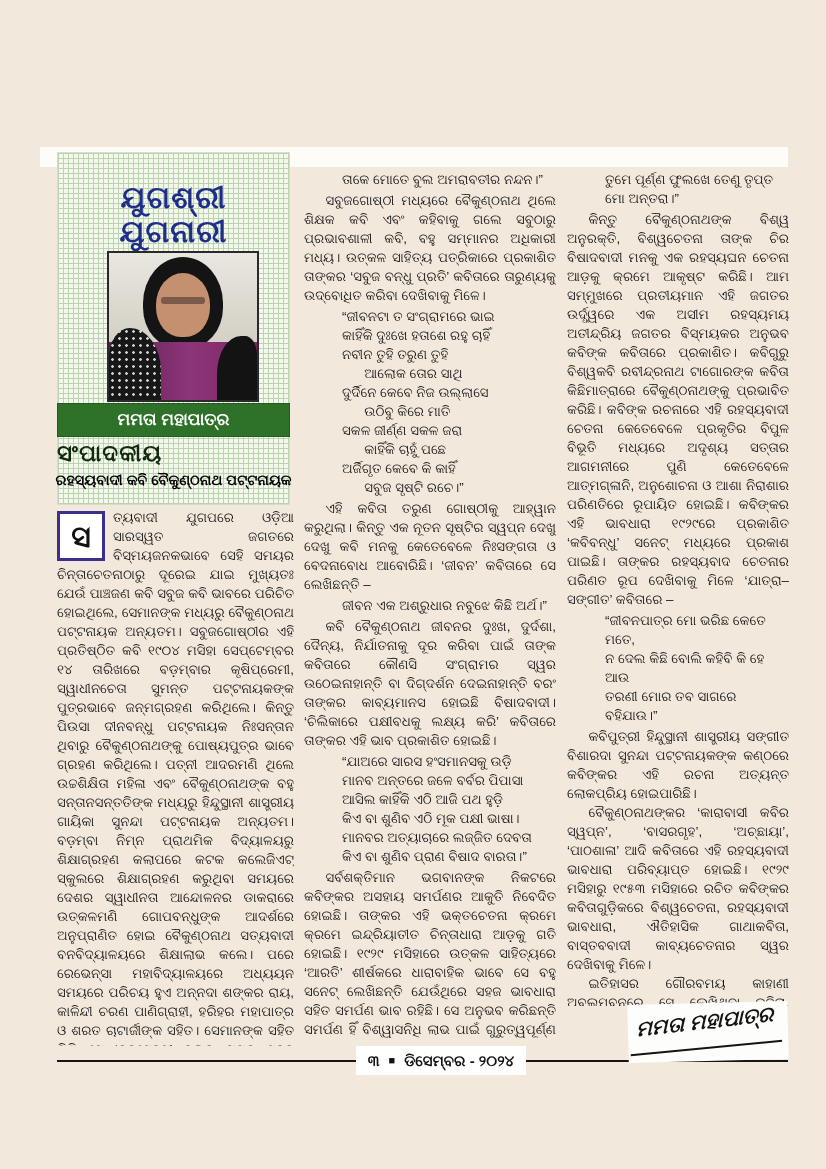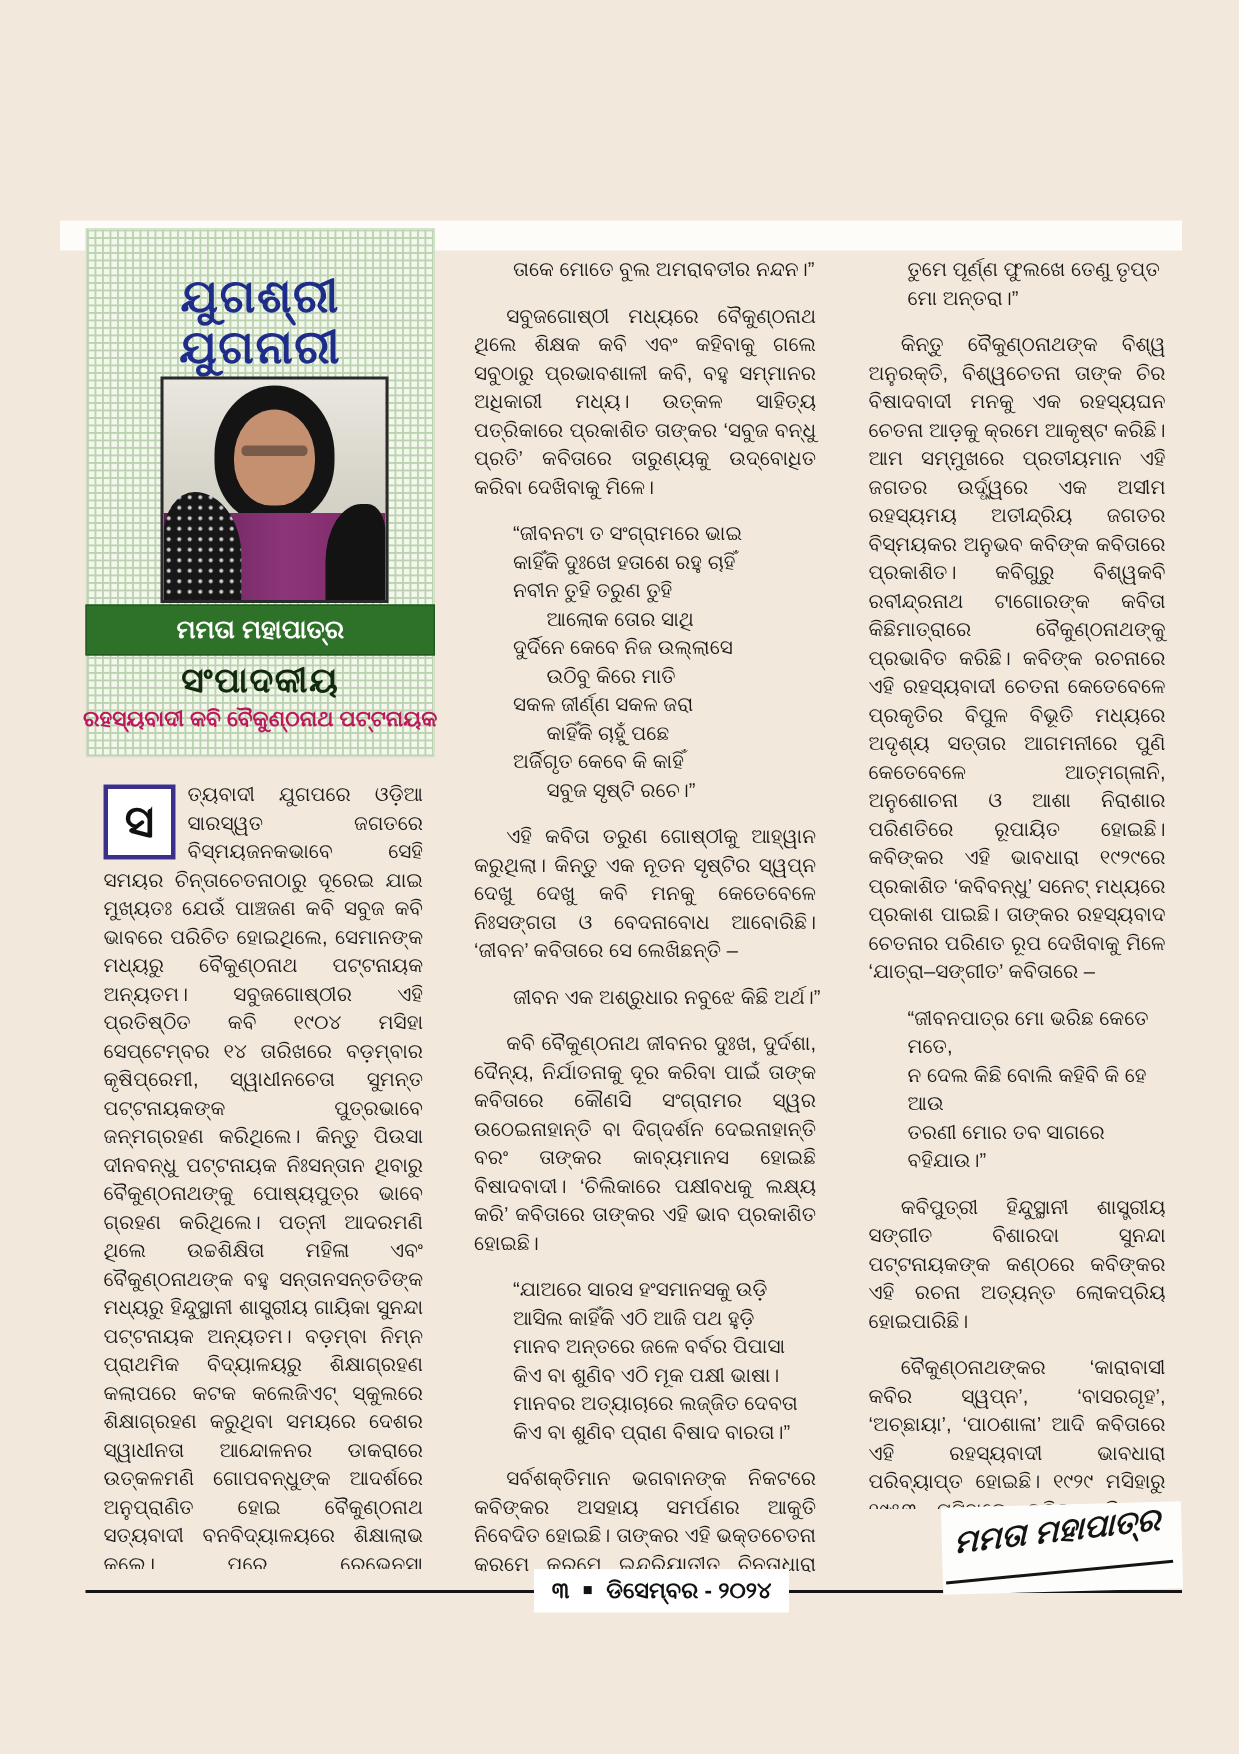--- a/index.html
+++ b/index.html
@@ -23,31 +23,31 @@
   .glasses{position:absolute;left:52px;top:44px;width:44px;height:7px;background:rgba(60,45,40,.55);border-radius:3px;}
   .body-sari{position:absolute;left:0;bottom:0;width:100%;height:58px;
     background:linear-gradient(90deg,#5e1f55 0%,#8d3579 55%,#7a2767 100%);}
   .shoulder-l{position:absolute;left:0;bottom:0;width:52px;height:72px;border-radius:40% 60% 0 0;
     background:radial-gradient(#cfcfcf 1px,#171717 1.6px);background-size:7px 7px;}
   .shoulder-r{position:absolute;right:0;bottom:0;width:40px;height:64px;border-radius:60% 30% 0 0;background:#131313;}
 
   #name-bar{position:absolute;left:57px;top:403px;width:233px;height:34px;background:#2e7128;
     color:#ffffff;font-weight:bold;font-size:17px;display:flex;align-items:center;justify-content:center;
     border:1px solid #235a1f;box-sizing:border-box;}
-  #section-heading{position:absolute;left:57px;top:440px;width:233px;text-align:center;
+  #section-heading{position:absolute;left:57px;top:440px;width:233px;text-align:left;
     color:#13290f;font-weight:bold;font-size:23px;letter-spacing:1px;}
   #article-title{position:absolute;left:50px;top:472px;width:247px;text-align:center;
-    color:#be185d;font-weight:bold;font-size:14.5px;}
+    color:#000000;font-weight:bold;font-size:14.5px;}
 
   
   .col{position:absolute;font-size:13.4px;line-height:19px;color:#191919;overflow:hidden;}
   #col1{left:57px;top:508px;width:237px;height:538px;}
   #col2{left:304px;top:168px;width:252px;height:880px;}
   #col3{left:567px;top:168px;width:222px;height:838px;}
-  .para{text-align:justify;text-indent:1.6em;margin:12px;}
+  .para{text-align:justify;text-indent:1.6em;margin:0;}
   .para.first{text-indent:0;}
   .verse{margin:2px 0 2px 14px;white-space:pre-wrap;}
   .vline{line-height:19px;margin-left:24px;}
   .dropcap{float:left;width:42px;height:44px;margin:3px 8px 0 0;background:#ffffff;
     border:3px solid #3b2f8c;display:flex;align-items:center;justify-content:center;
     font-size:30px;font-weight:bold;color:#111;}
 
   
   #footer-rule{position:absolute;left:57px;top:1060px;width:731px;height:2px;background:#161616;}
   #footer-pill{position:absolute;left:356px;top:1046px;width:170px;height:29px;background:#ffffff;
@@ -93,21 +93,21 @@
   <div id="col1" class="col">
       <div class="para first"><span class="dropcap">ସ</span>ତ୍ୟବାଦୀ ଯୁଗପରେ ଓଡ଼ିଆ ସାରସ୍ୱତ ଜଗତରେ ବିସ୍ମୟଜନକଭାବେ ସେହି ସମୟର ଚିନ୍ତାଚେତନାଠାରୁ ଦୂରେଇ ଯାଇ ମୁଖ୍ୟତଃ ଯେଉଁ ପାଞ୍ଚଜଣ କବି ସବୁଜ କବି ଭାବରେ ପରିଚିତ ହୋଇଥିଲେ, ସେମାନଙ୍କ ମଧ୍ୟରୁ ବୈକୁଣ୍ଠନାଥ ପଟ୍ଟନାୟକ ଅନ୍ୟତମ। ସବୁଜଗୋଷ୍ଠୀର ଏହି ପ୍ରତିଷ୍ଠିତ କବି ୧୯୦୪ ମସିହା ସେପ୍ଟେମ୍ବର ୧୪ ତାରିଖରେ ବଡ଼ମ୍ବାର କୃଷିପ୍ରେମୀ, ସ୍ୱାଧୀନଚେତା ସୁମନ୍ତ ପଟ୍ଟନାୟକଙ୍କ ପୁତ୍ରଭାବେ ଜନ୍ମଗ୍ରହଣ କରିଥିଲେ। କିନ୍ତୁ ପିଉସା ଦୀନବନ୍ଧୁ ପଟ୍ଟନାୟକ ନିଃସନ୍ତାନ ଥିବାରୁ ବୈକୁଣ୍ଠନାଥଙ୍କୁ ପୋଷ୍ୟପୁତ୍ର ଭାବେ ଗ୍ରହଣ କରିଥିଲେ। ପତ୍ନୀ ଆଦରମଣି ଥିଲେ ଉଚ୍ଚଶିକ୍ଷିତା ମହିଳା ଏବଂ ବୈକୁଣ୍ଠନାଥଙ୍କ ବହୁ ସନ୍ତାନସନ୍ତତିଙ୍କ ମଧ୍ୟରୁ ହିନ୍ଦୁସ୍ଥାନୀ ଶାସ୍ତ୍ରୀୟ ଗାୟିକା ସୁନନ୍ଦା ପଟ୍ଟନାୟକ ଅନ୍ୟତମ। ବଡ଼ମ୍ବା ନିମ୍ନ ପ୍ରାଥମିକ ବିଦ୍ୟାଳୟରୁ ଶିକ୍ଷାଗ୍ରହଣ କଲାପରେ କଟକ କଲେଜିଏଟ୍ ସ୍କୁଲରେ ଶିକ୍ଷାଗ୍ରହଣ କରୁଥିବା ସମୟରେ ଦେଶର ସ୍ୱାଧୀନତା ଆନ୍ଦୋଳନର ଡାକରାରେ ଉତ୍କଳମଣି ଗୋପବନ୍ଧୁଙ୍କ ଆଦର୍ଶରେ ଅନୁପ୍ରାଣିତ ହୋଇ ବୈକୁଣ୍ଠନାଥ ସତ୍ୟବାଦୀ ବନବିଦ୍ୟାଳୟରେ ଶିକ୍ଷାଲାଭ କଲେ। ପରେ ରେଭେନ୍ସା ମହାବିଦ୍ୟାଳୟରେ ଅଧ୍ୟୟନ ସମୟରେ ପରିଚୟ ହୁଏ ଅନ୍ନଦା ଶଙ୍କର ରାୟ, କାଳିନ୍ଦୀ ଚରଣ ପାଣିଗ୍ରାହୀ, ହରିହର ମହାପାତ୍ର ଓ ଶରତ ଚାଟାର୍ଜୀଙ୍କ ସହିତ। ସେମାନଙ୍କ ସହିତ ମିଶି ସେ ‘ନନ୍‌ସେନ୍ସ’ କ୍ଲବ୍ ନାମକ ସବୁଜ ସାହିତ୍ୟ ସମିତି ଗଠନ କରିଥିଲେ।</div>
     </div>
   <div id="col2" class="col">
       <div class="verse"><div class="vline">ତାକେ ମୋତେ ବୁଲ ଅମରାବତୀର ନନ୍ଦନ।”</div></div>
       <div class="para">ସବୁଜଗୋଷ୍ଠୀ ମଧ୍ୟରେ ବୈକୁଣ୍ଠନାଥ ଥିଲେ ଶିକ୍ଷକ କବି ଏବଂ କହିବାକୁ ଗଲେ ସବୁଠାରୁ ପ୍ରଭାବଶାଳୀ କବି, ବହୁ ସମ୍ମାନର ଅଧିକାରୀ ମଧ୍ୟ। ଉତ୍କଳ ସାହିତ୍ୟ ପତ୍ରିକାରେ ପ୍ରକାଶିତ ତାଙ୍କର ‘ସବୁଜ ବନ୍ଧୁ ପ୍ରତି’ କବିତାରେ ତାରୁଣ୍ୟକୁ ଉଦ୍‌ବୋଧିତ କରିବା ଦେଖିବାକୁ ମିଳେ।</div>
       <div class="verse"><div class="vline">“ଜୀବନଟା ତ ସଂଗ୍ରାମରେ ଭାଇ</div><div class="vline">କାହିଁକି ଦୁଃଖେ ହତାଶେ ରହୁ ଚାହିଁ</div><div class="vline">ନବୀନ ତୁହି ତରୁଣ ତୁହି</div><div class="vline">      ଆଲୋକ ତୋର ସାଥି</div><div class="vline">ଦୁର୍ଦିନେ କେବେ ନିଜ ଉଲ୍ଲାସେ</div><div class="vline">      ଉଠିବୁ କିରେ ମାତି</div><div class="vline">ସକଳ ଜୀର୍ଣ୍ଣ ସକଳ ଜରା</div><div class="vline">      କାହିଁକି ଚାହୁଁ ପଛେ</div><div class="vline">ଅର୍ଜିଗୃତ କେବେ କି କାହିଁ</div><div class="vline">      ସବୁଜ ସୃଷ୍ଟି ରଚେ।”</div></div>
       <div class="para">ଏହି କବିତା ତରୁଣ ଗୋଷ୍ଠୀକୁ ଆହ୍ୱାନ କରୁଥିଲା। କିନ୍ତୁ ଏକ ନୂତନ ସୃଷ୍ଟିର ସ୍ୱପ୍ନ ଦେଖୁ ଦେଖୁ କବି ମନକୁ କେତେବେଳେ ନିଃସଙ୍ଗତା ଓ ବେଦନାବୋଧ ଆବୋରିଛି। ‘ଜୀବନ’ କବିତାରେ ସେ ଲେଖିଛନ୍ତି –</div>
       <div class="verse"><div class="vline">ଜୀବନ ଏକ ଅଶ୍ରୁଧାର ନବୁଝେ କିଛି ଅର୍ଥ।”</div></div>
       <div class="para">କବି ବୈକୁଣ୍ଠନାଥ ଜୀବନର ଦୁଃଖ, ଦୁର୍ଦଶା, ଦୈନ୍ୟ, ନିର୍ଯାତନାକୁ ଦୂର କରିବା ପାଇଁ ତାଙ୍କ କବିତାରେ କୌଣସି ସଂଗ୍ରାମର ସ୍ୱର ଉଠେଇନାହାନ୍ତି ବା ଦିଗ୍‌ଦର୍ଶନ ଦେଇନାହାନ୍ତି ବରଂ ତାଙ୍କର କାବ୍ୟମାନସ ହୋଇଛି ବିଷାଦବାଦୀ। ‘ଚିଲିକାରେ ପକ୍ଷୀବଧକୁ ଲକ୍ଷ୍ୟ କରି’ କବିତାରେ ତାଙ୍କର ଏହି ଭାବ ପ୍ରକାଶିତ ହୋଇଛି।</div>
-      <div class="verse"><div class="vline">“ଯାଅରେ ସାରସ ହଂସମାନସକୁ ଉଡ଼ି</div><div class="vline">ଆସିଲ କାହିଁକି ଏଠି ଆଜି ପଥ ହୁଡ଼ି</div><div class="vline">ମାନବ ଅନ୍ତରେ ଜଳେ ବର୍ବର ପିପାସା</div><div class="vline">କିଏ ବା ଶୁଣିବ ଏଠି ମୂକ ପକ୍ଷୀ ଭାଷା।</div><div class="vline">ମାନବର ଅତ୍ୟାଚାରେ ଲଜ୍ଜିତ ଦେବତା</div><div class="vline">କିଏ ବା ଶୁଣିବ ପ୍ରାଣ ବିଷାଦ ବାରତା।”</div></div>
+      <div class="verse"><div class="vline">“ଯାଅରେ ସାରସ ହଂସମାନସକୁ ଉଡ଼ି</div><div class="vline">ମାନବ ଅନ୍ତରେ ଜଳେ ବର୍ବର ପିପାସା</div><div class="vline">ଆସିଲ କାହିଁକି ଏଠି ଆଜି ପଥ ହୁଡ଼ି</div><div class="vline">କିଏ ବା ଶୁଣିବ ଏଠି ମୂକ ପକ୍ଷୀ ଭାଷା।</div><div class="vline">ମାନବର ଅତ୍ୟାଚାରେ ଲଜ୍ଜିତ ଦେବତା</div><div class="vline">କିଏ ବା ଶୁଣିବ ପ୍ରାଣ ବିଷାଦ ବାରତା।”</div></div>
       <div class="para">ସର୍ବଶକ୍ତିମାନ ଭଗବାନଙ୍କ ନିକଟରେ କବିଙ୍କର ଅସହାୟ ସମର୍ପଣର ଆକୁତି ନିବେଦିତ ହୋଇଛି। ତାଙ୍କର ଏହି ଭକ୍ତଚେତନା କ୍ରମେ କ୍ରମେ ଇନ୍ଦ୍ରିୟାତୀତ ଚିନ୍ତାଧାରା ଆଡ଼କୁ ଗତି ହୋଇଛି। ୧୯୨୯ ମସିହାରେ ଉତ୍କଳ ସାହିତ୍ୟରେ ‘ଆରତି’ ଶୀର୍ଷକରେ ଧାରାବାହିକ ଭାବେ ସେ ବହୁ ସନେଟ୍ ଲେଖିଛନ୍ତି ଯେଉଁଥିରେ ସହଜ ଭାବଧାରା ସହିତ ସମର୍ପଣ ଭାବ ରହିଛି। ସେ ଅନୁଭବ କରିଛନ୍ତି ସମର୍ପଣ ହିଁ ବିଶ୍ୱାସନିଧି ଲାଭ ପାଇଁ ଗୁରୁତ୍ୱପୂର୍ଣ୍ଣ –</div>
     </div>
   <div id="col3" class="col">
       <div class="verse"><div class="vline">ତୁମେ ପୂର୍ଣ୍ଣ ଫୁଲଖେ ତେଣୁ ତୃପ୍ତ ମୋ ଅନ୍ତରା।”</div></div>
       <div class="para">କିନ୍ତୁ ବୈକୁଣ୍ଠନାଥଙ୍କ ବିଶ୍ୱ ଅନୁରକ୍ତି, ବିଶ୍ୱଚେତନା ତାଙ୍କ ଚିର ବିଷାଦବାଦୀ ମନକୁ ଏକ ରହସ୍ୟଘନ ଚେତନା ଆଡ଼କୁ କ୍ରମେ ଆକୃଷ୍ଟ କରିଛି। ଆମ ସମ୍ମୁଖରେ ପ୍ରତୀୟମାନ ଏହି ଜଗତର ଉର୍ଦ୍ଧ୍ୱରେ ଏକ ଅସୀମ ରହସ୍ୟମୟ ଅତୀନ୍ଦ୍ରିୟ ଜଗତର ବିସ୍ମୟକର ଅନୁଭବ କବିଙ୍କ କବିତାରେ ପ୍ରକାଶିତ। କବିଗୁରୁ ବିଶ୍ୱକବି ରବୀନ୍ଦ୍ରନାଥ ଟାଗୋରଙ୍କ କବିତା କିଛିମାତ୍ରାରେ ବୈକୁଣ୍ଠନାଥଙ୍କୁ ପ୍ରଭାବିତ କରିଛି। କବିଙ୍କ ରଚନାରେ ଏହି ରହସ୍ୟବାଦୀ ଚେତନା କେତେବେଳେ ପ୍ରକୃତିର ବିପୁଳ ବିଭୂତି ମଧ୍ୟରେ ଅଦୃଶ୍ୟ ସତ୍ତାର ଆଗମନୀରେ ପୁଣି କେତେବେଳେ ଆତ୍ମଗ୍ଳାନି, ଅନୁଶୋଚନା ଓ ଆଶା ନିରାଶାର ପରିଣତିରେ ରୂପାୟିତ ହୋଇଛି। କବିଙ୍କର ଏହି ଭାବଧାରା ୧୯୨୯ରେ ପ୍ରକାଶିତ ‘କବିବନ୍ଧୁ’ ସନେଟ୍ ମଧ୍ୟରେ ପ୍ରକାଶ ପାଇଛି। ତାଙ୍କର ରହସ୍ୟବାଦ ଚେତନାର ପରିଣତ ରୂପ ଦେଖିବାକୁ ମିଳେ ‘ଯାତ୍ରା–ସଙ୍ଗୀତ’ କବିତାରେ –</div>
       <div class="verse"><div class="vline">“ଜୀବନପାତ୍ର ମୋ ଭରିଛ କେତେ ମତେ,</div><div class="vline">ନ ଦେଲ କିଛି ବୋଲି କହିବି କି ହେ ଆଉ</div><div class="vline">ତରଣୀ ମୋର ତବ ସାଗରେ ବହିଯାଉ।”</div></div>
       <div class="para">କବିପୁତ୍ରୀ ହିନ୍ଦୁସ୍ଥାନୀ ଶାସ୍ତ୍ରୀୟ ସଙ୍ଗୀତ ବିଶାରଦା ସୁନନ୍ଦା ପଟ୍ଟନାୟକଙ୍କ କଣ୍ଠରେ କବିଙ୍କର ଏହି ରଚନା ଅତ୍ୟନ୍ତ ଲୋକପ୍ରିୟ ହୋଇପାରିଛି।</div>
       <div class="para">ବୈକୁଣ୍ଠନାଥଙ୍କର ‘କାରାବାସୀ କବିର ସ୍ୱପ୍ନ’, ‘ବାସରଗୃହ’, ‘ଅଚ୍ଛାୟା’, ‘ପାଠଶାଳା’ ଆଦି କବିତାରେ ଏହି ରହସ୍ୟବାଦୀ ଭାବଧାରା ପରିବ୍ୟାପ୍ତ ହୋଇଛି। ୧୯୨୯ ମସିହାରୁ ୧୯୫୩ ମସିହାରେ ରଚିତ କବିଙ୍କର କବିତାଗୁଡ଼ିକରେ ବିଶ୍ୱଚେତନା, ରହସ୍ୟବାଦୀ ଭାବଧାରା, ଐତିହାସିକ ଗାଥାକବିତା, ବାସ୍ତବବାଦୀ କାବ୍ୟଚେତନାର ସ୍ୱର ଦେଖିବାକୁ ମିଳେ।</div>
       <div class="para">ଇତିହାସର ଗୌରବମୟ କାହାଣୀ ଅବଲମ୍ବନରେ ସେ ଲେଖିଥିବା କବିତା, ‘ଅଯୋଧ୍ୟାର ଉଲ୍ଲାସ’, ‘ବୁଦ୍ଧବନ୍ଦନା’, ‘ମହାନିର୍ବାଣ’, ‘କିସା ଗୌତମୀ’ ଆଦି ଉଲ୍ଲେଖଯୋଗ୍ୟ। ଏହିସବୁ କବିତାରେ ଅସହାୟ ମଣିଷ ପ୍ରତି ମାନବିକ ମୂଲ୍ୟବୋଧର ଚିରନ୍ତନ ଆବେଗ ପାଠକକୁ ବେଶ୍ ପ୍ରଭାବିତ କରେ।</div>
     </div>

